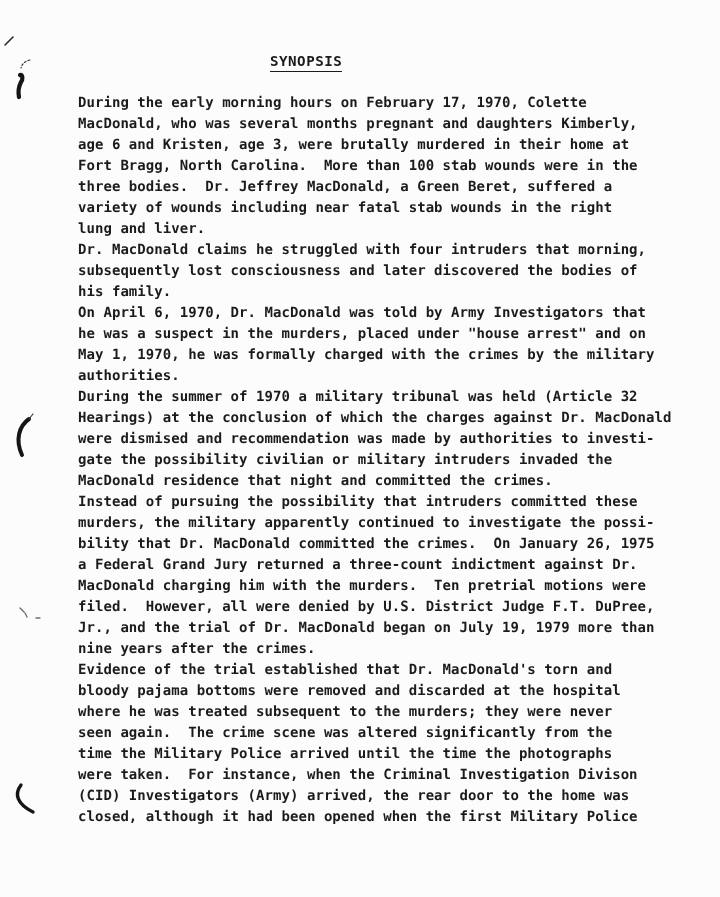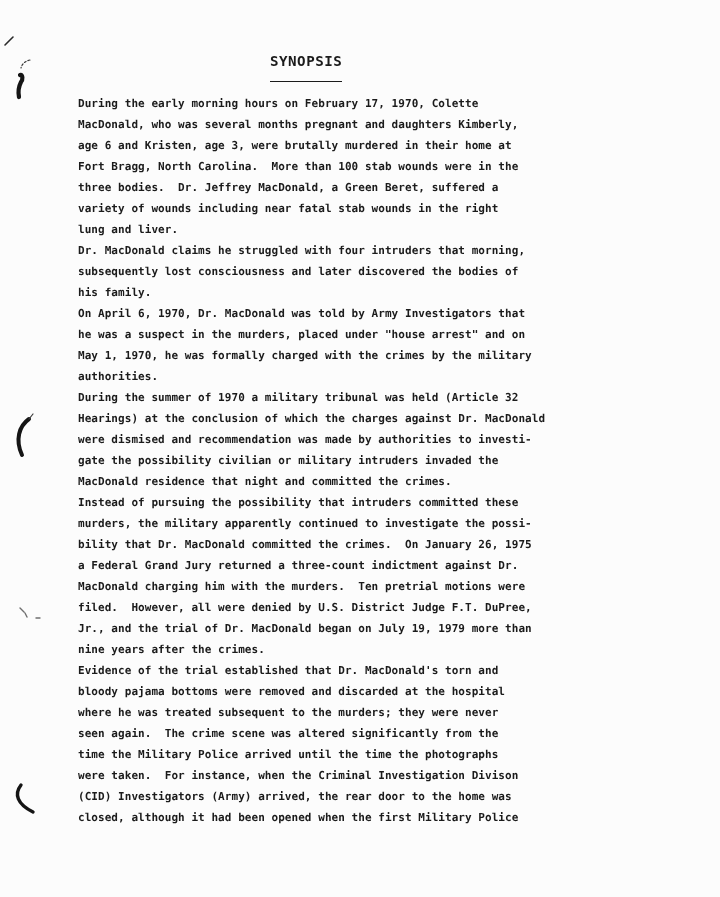--- a/index.html
+++ b/index.html
@@ -17,28 +17,28 @@
     color: #1b1b1b;
   }
   .doc-title {
     position: absolute;
     left: 270px;
     top: 53px;
     font-size: 14.2px;
     font-weight: 700;
     letter-spacing: 0.5px;
     border-bottom: 1.6px solid #1b1b1b;
-    padding-bottom: 12px;
+    padding-bottom: 2px;
     white-space: pre;
   }
   .doc-body {
     position: absolute;
     left: 78px;
     top: 93px;
-    font-size: 11px;
+    font-size: 14px;
     font-weight: 700;
     line-height: 21px;
     letter-spacing: 0.05px;
     white-space: pre;
     text-rendering: geometricPrecision;
   }
   .ink-marks {
     position: absolute;
     left: 0;
     top: 0;

